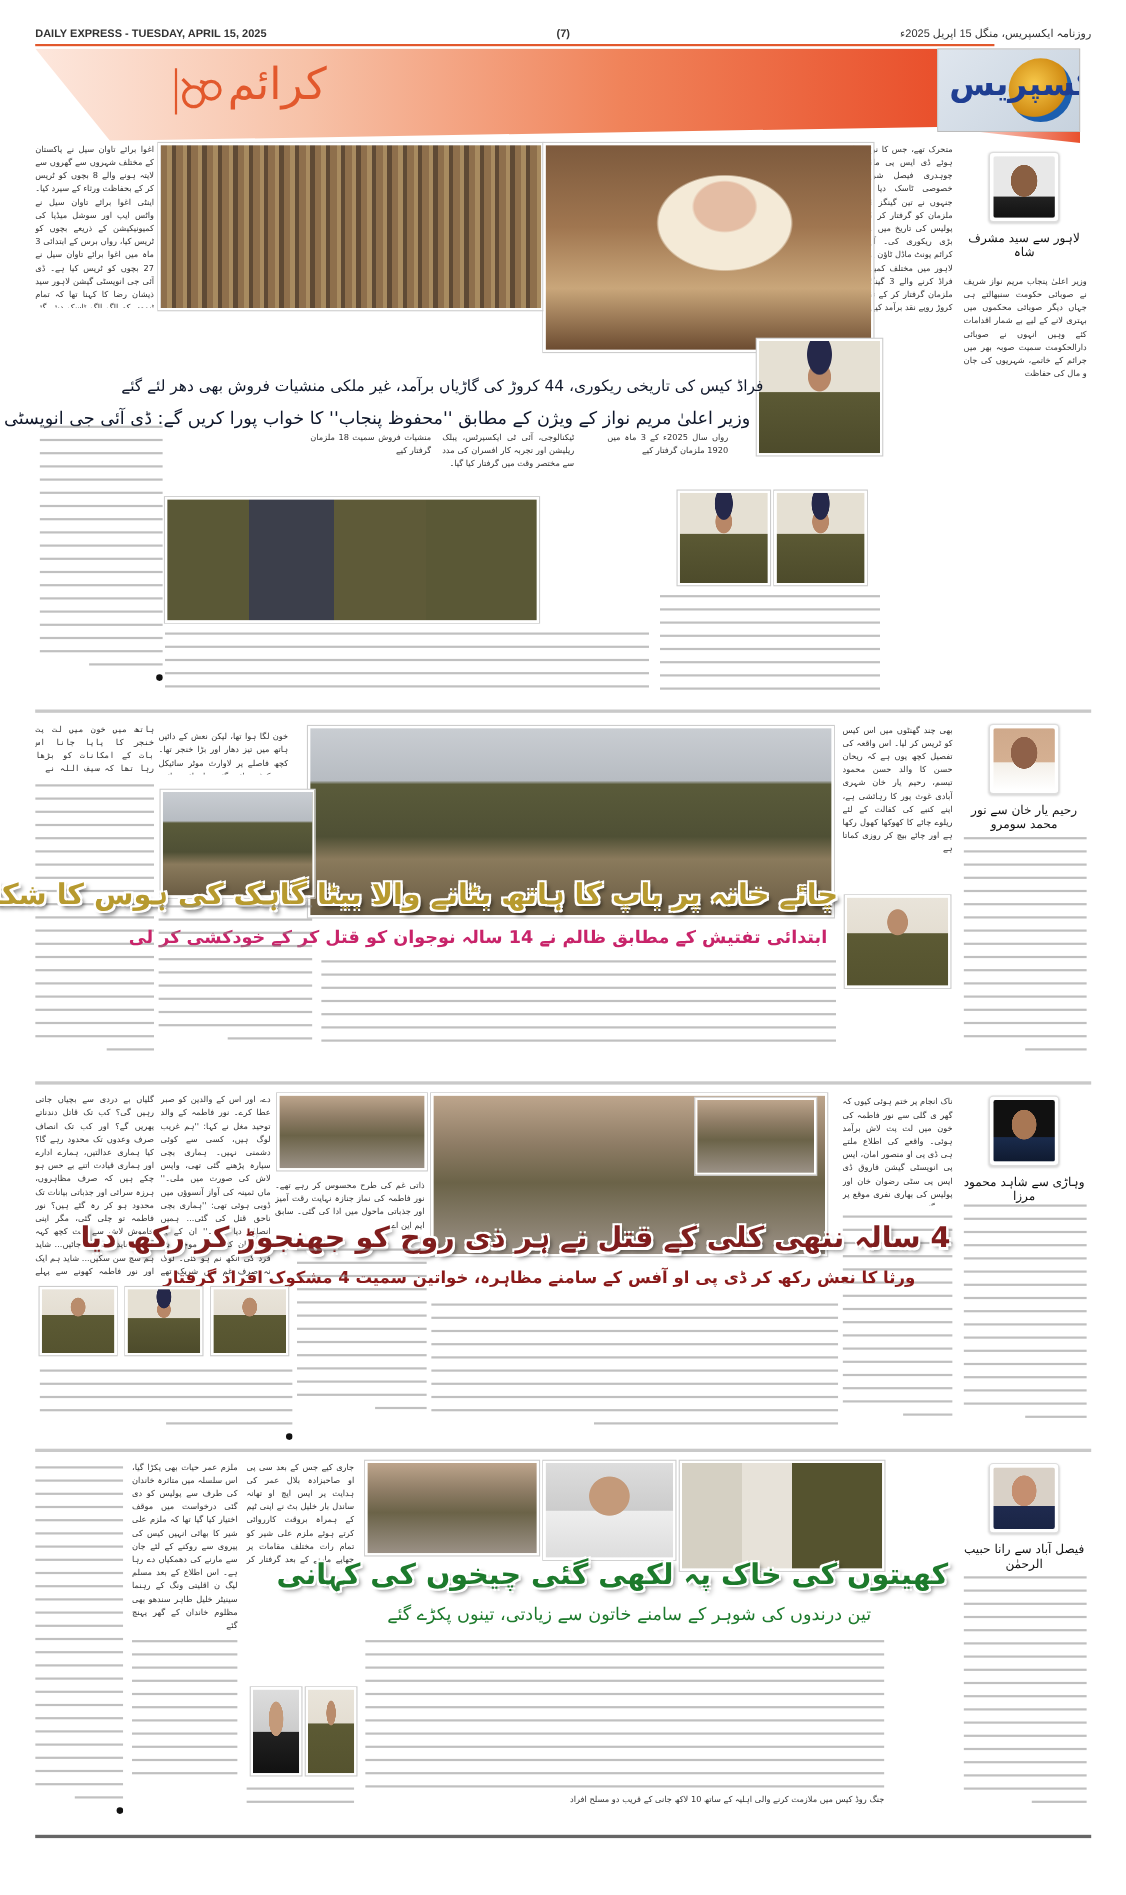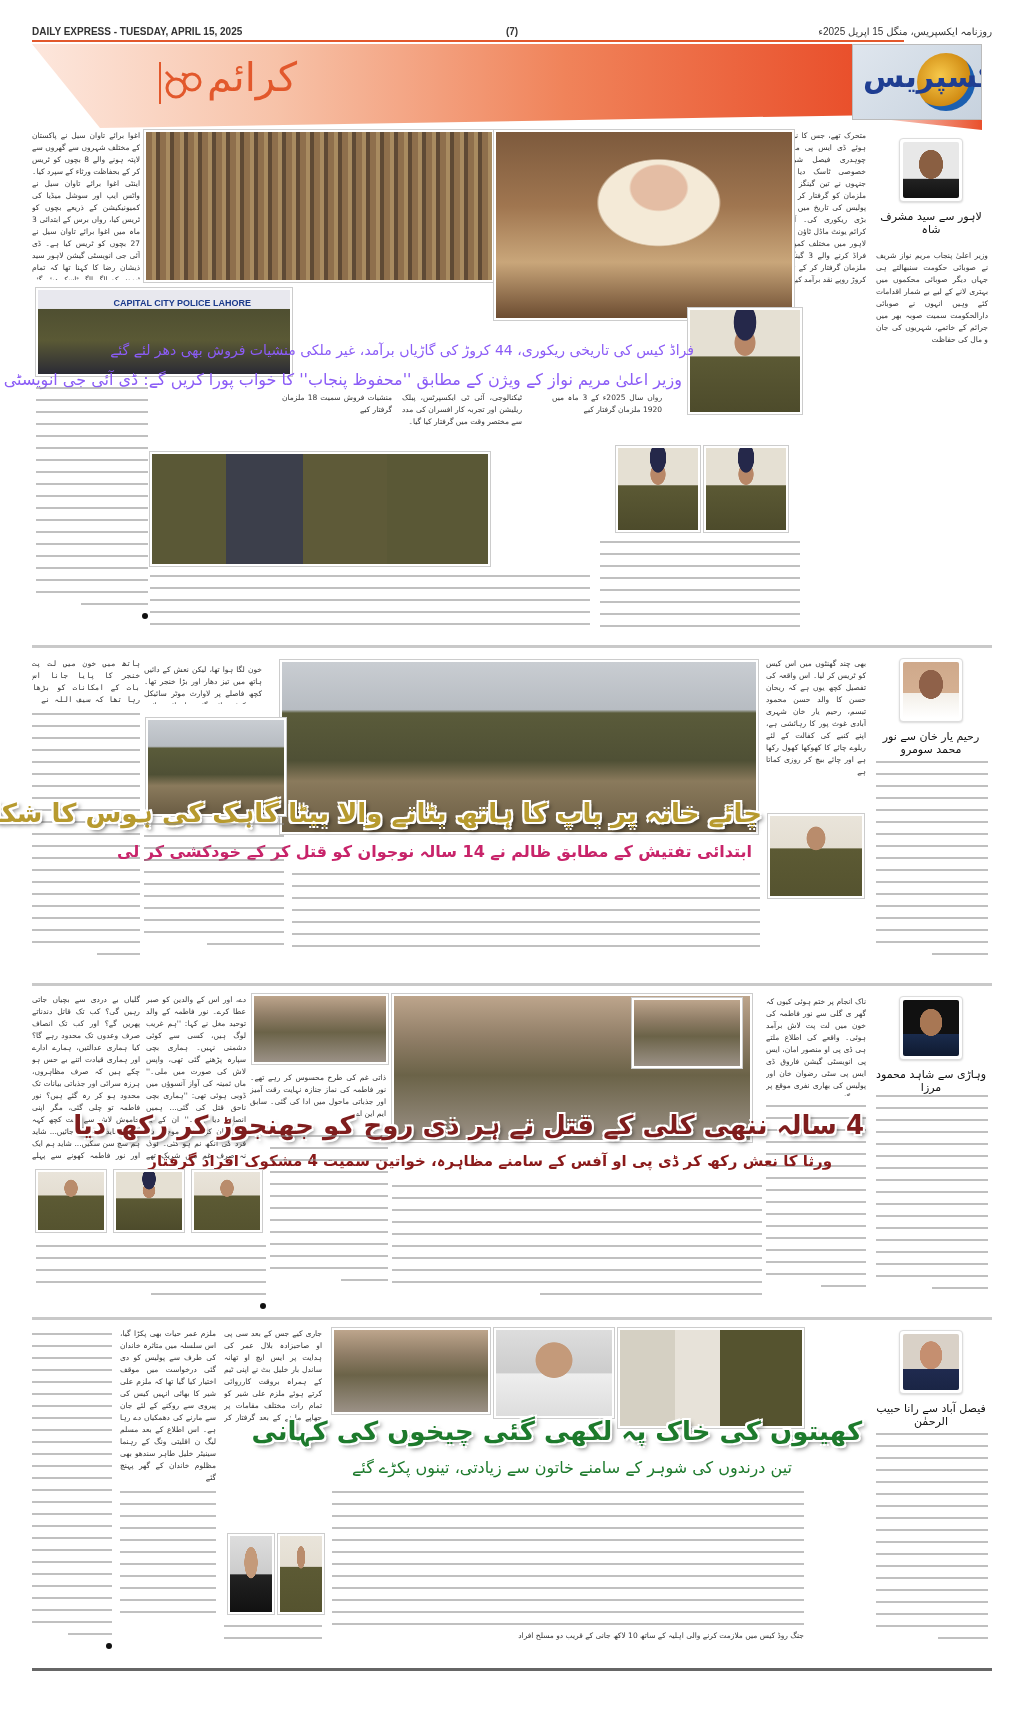--- a/index.html
+++ b/index.html
@@ -49,21 +49,21 @@
   .byline-card .frame { width: 64px; height: 64px; margin: 0 auto; border: 1px solid #ddd; border-radius: 4px; padding: 3px; background: #fff; box-shadow: 0 1px 2px rgba(0,0,0,.15); }
   .byline-card .frame .pic { width: 100%; height: 100%; border-radius: 2px; }
   .byline-card .name { direction: rtl; font-size: 11px; margin-top: 8px; color: #111; }
 
   .headline { position: absolute; direction: rtl; text-align: center; white-space: nowrap; font-weight: bold; }
   .h-red { color: #d6182a; font-size: 24px; text-shadow: 2px 2px 0 #fff, -2px -2px 0 #fff, 2px -2px 0 #fff, -2px 2px 0 #fff, 3px 3px 4px rgba(0,0,0,.5); }
   .h-gold { color: #b79a2f; font-size: 26px; text-shadow: 2px 2px 0 #fff, -2px -2px 0 #fff, 2px -2px 0 #fff, -2px 2px 0 #fff, 3px 3px 4px rgba(0,0,0,.6); }
   .h-teal { color: #7f1d1d; font-size: 26px; text-shadow: 2px 2px 0 #fff, -2px -2px 0 #fff, 2px -2px 0 #fff, -2px 2px 0 #fff, 3px 3px 4px rgba(0,0,0,.5); }
   .h-green { color: #1d7a2c; font-size: 26px; text-shadow: 2px 2px 0 #fff, -2px -2px 0 #fff, 2px -2px 0 #fff, -2px 2px 0 #fff, 3px 3px 4px rgba(0,0,0,.5); }
   .sub { position: absolute; direction: rtl; text-align: center; white-space: nowrap; }
-  .sub-dark { color: #8b5cf6; font-size: 14px; }
+  .sub-dark { color: #0f172a; font-size: 14px; }
   .sub-magenta { color: #c8246a; font-size: 16px; font-weight: bold; }
   .sub-maroon { color: #8a1a1a; font-size: 15px; font-weight: bold; }
   .sub-green { color: #1d7a2c; font-size: 16px; }
 
   .end-dot { display: inline-block; width: 6px; height: 6px; border-radius: 50%; background: #111; vertical-align: middle; }
   .bottom-rule { position: absolute; left: 32px; width: 960px; top: 1668px; height: 3px; background: #666; }
 </style>
 </head>
 <body>
 
@@ -103,23 +103,20 @@
   </div>
   <div class="col" style="right:126px;top:0;width:100px;height:200px;">
     <p>متحرک تھے، جس کا نوٹس لیتے ہوئے ڈی ایس پی ماڈل ٹاؤن چوہدری فیصل شریف کو خصوصی ٹاسک دیا گیا تھا جنہوں نے تین گینگز کے سات ملزمان کو گرفتار کر کے لاہور پولیس کی تاریخ میں سب سے بڑی ریکوری کی۔ آر گنائزڈ کرائم یونٹ ماڈل ٹاؤن پولیس نے لاہور میں مختلف کمپنیوں سے فراڈ کرنے والے 3 گینگز کے 7 ملزمان گرفتار کر کے تقریباً 24 کروڑ روپے نقد برآمد کیے</p>
   </div>
   <div class="col" style="left:0;top:0;width:108px;height:150px;">
     <p>اغوا برائے تاوان سیل نے پاکستان کے مختلف شہروں سے گھروں سے لاپتہ ہونے والے 8 بچوں کو ٹریس کر کے بحفاظت ورثاء کے سپرد کیا۔ اینٹی اغوا برائے تاوان سیل نے واٹس ایپ اور سوشل میڈیا کی کمیونیکیشن کے ذریعے بچوں کو ٹریس کیا، رواں برس کے ابتدائی 3 ماہ میں اغوا برائے تاوان سیل نے 27 بچوں کو ٹریس کیا ہے۔ ڈی آئی جی انویسٹی گیشن لاہور سید ذیشان رضا کا کہنا تھا کہ تمام ٹیموں کو الگ الگ ٹاسک دیئے گئے ہیں، سنگین جرائم کی تحقیقات کے لیے ایک ہی وقت میں مختلف ٹیمیں کام کر رہی ہیں جن کو جدید ٹیکنالوجی سمیت تمام سہولیات فراہم کی گئی ہیں</p>
   </div>
 
   <div class="photo seized" style="left:112px;top:0;width:350px;height:152px;"></div>
   <div class="photo cm" style="left:462px;top:0;width:300px;height:190px;"></div>
-  <div class="photo presser" style="left:4px;top:158px;width:256px;height:88px;">
-    <span class="banner-text">CAPITAL CITY POLICE LAHORE</span>
-  </div>
   <div class="photo portrait-cap" style="left:656px;top:178px;width:114px;height:106px;"></div>
 
   <div class="sub sub-dark" style="left:262px;top:212px;width:400px;">فراڈ کیس کی تاریخی ریکوری، 44 کروڑ کی گاڑیاں برآمد، غیر ملکی منشیات فروش بھی دھر لئے گئے</div>
   <div class="sub sub-dark" style="left:270px;top:240px;width:380px;font-size:16px;">وزیر اعلیٰ مریم نواز کے ویژن کے مطابق ''محفوظ پنجاب'' کا خواب پورا کریں گے: ڈی آئی جی انویسٹی گیشن ذیشان رضا</div>
 
   <div class="col" style="left:4px;top:252px;width:112px;height:250px;">
     <div class="textlines">
       <span></span>
         <span></span>
         <span></span>

